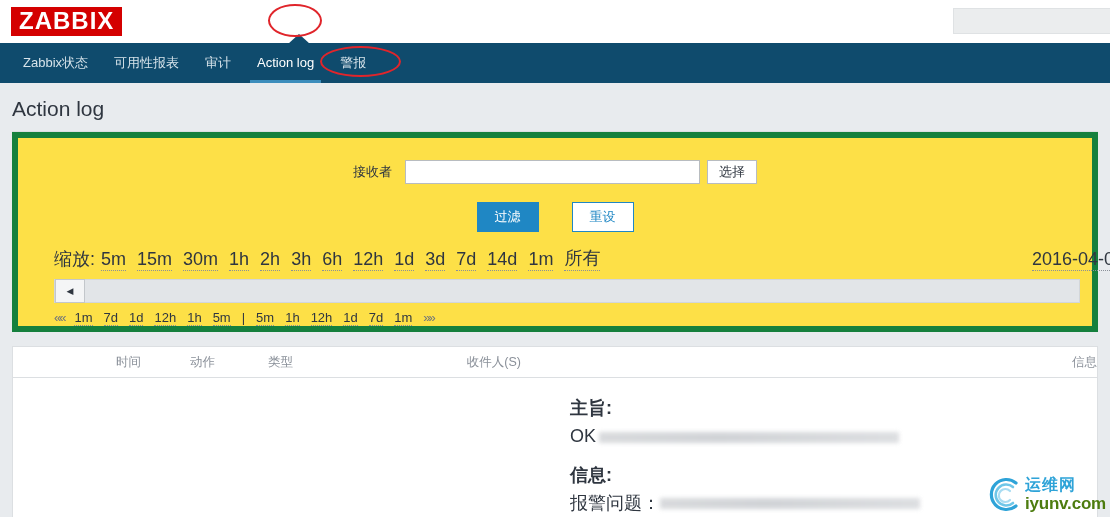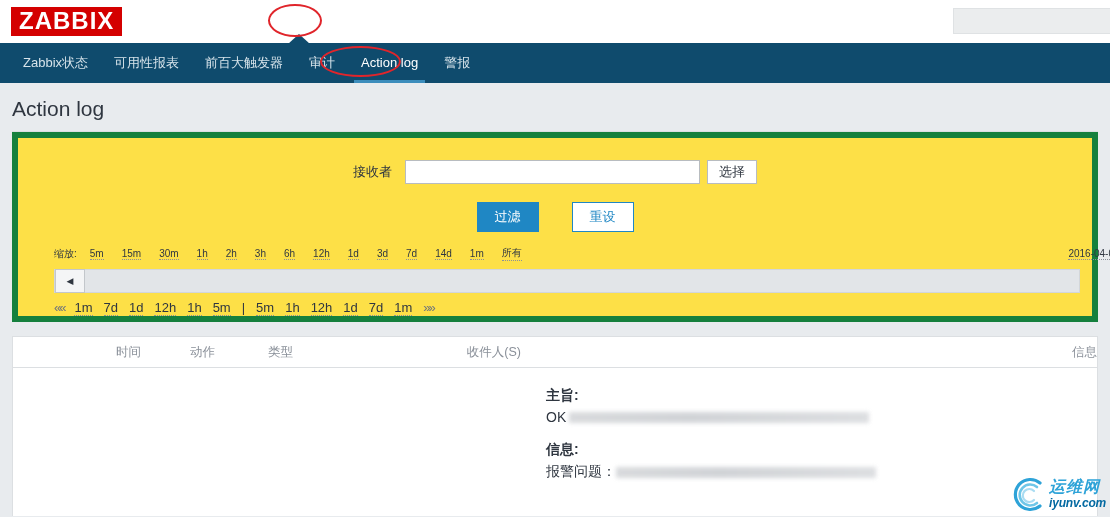--- a/index.html
+++ b/index.html
@@ -194,26 +194,25 @@
     font-size: 13px;
     padding: 5px 17px;
     cursor: pointer;
     font-family: "Liberation Sans", sans-serif;
     margin-left: 23px;
   }
 
   
   .zoom-row {
     display: flex;
-    align-items: center;
+    align-items: flex-end;
     padding: 8px 14px 2px 36px;
-    font-size: 10px;
-    color: #2f3640;
-    position: relative;
-    gap: 7px;
+    font-size: 18px;
+    color: #2f3640;
+    position: relative;
   }
   .zoom-label { margin-right: 6px; }
   .zoom-link {
     margin-right: 11px;
     color: #2f3640;
     text-decoration: none;
     border-bottom: 1px dotted #8a9099;
     cursor: pointer;
   }
   .zoom-date {
@@ -291,23 +290,23 @@
   }
   .th.c-time { width: 123px; padding-left: 13px; }
   .th.c-action { width: 74px; }
   .th.c-type { width: 78px; }
   .th.c-recipient { width: 228px; }
   .th.c-info { flex: 1; }
 
   .tbody { position: relative; }
   .msg-cell {
     position: absolute;
-    left: 533px;
+    left: 557px;
     top: 17px;
-    font-size: 14px;
+    font-size: 18px;
     color: #2f3640;
     line-height: 1.55;
   }
   .msg-strong { font-weight: bold; color: #2f3640; }
   .msg-line { white-space: nowrap; }
   .blur {
     display: inline-block;
     vertical-align: middle;
     background: linear-gradient(90deg, #d2d4d7 0%, #c9ccd0 40%, #d7d9dc 100%);
     filter: blur(2px);
@@ -329,48 +328,47 @@
 
   
   .watermark {
     position: absolute;
     right: 4px;
     bottom: 2px;
     display: flex;
     align-items: center;
     pointer-events: none;
   }
-  .wm-text { display: flex; flex-direction: column; line-height: 1; margin-left: 1px; font-style: italic; }
+  .wm-text { display: flex; flex-direction: column; line-height: 1; margin-left: 1px; }
   .wm-cn {
     color: #2ea3d8;
     font-size: 16px;
     font-weight: bold;
     letter-spacing: 1px;
   }
   .wm-en {
-    color: #0369a1;
-    font-size: 12px;
+    color: #4d7c0f;
+    font-size: 17px;
     font-weight: bold;
     margin-top: 2px;
     letter-spacing: -0.2px;
   }
 </style>
 </head>
 <body>
 
 <div class="topbar">
   <div class="logo">ZABBIX</div>
   <input class="search-box" type="text" placeholder="" style="">
 </div>
 
 <div class="subnav">
   <div class="nav-pointer"></div>
   <div class="subnav-item">Zabbix状态</div>
   <div class="subnav-item">可用性报表</div>
-  <div class="subnav-item">前百大触发器</div>
   <div class="subnav-item">审计</div>
   <div class="subnav-item active">Action log</div>
   <div class="subnav-item">警报</div>
 </div>
 
 <div class="page">
 
   <div class="page-title">Action log</div>
   <div class="title-rule"></div>
 

